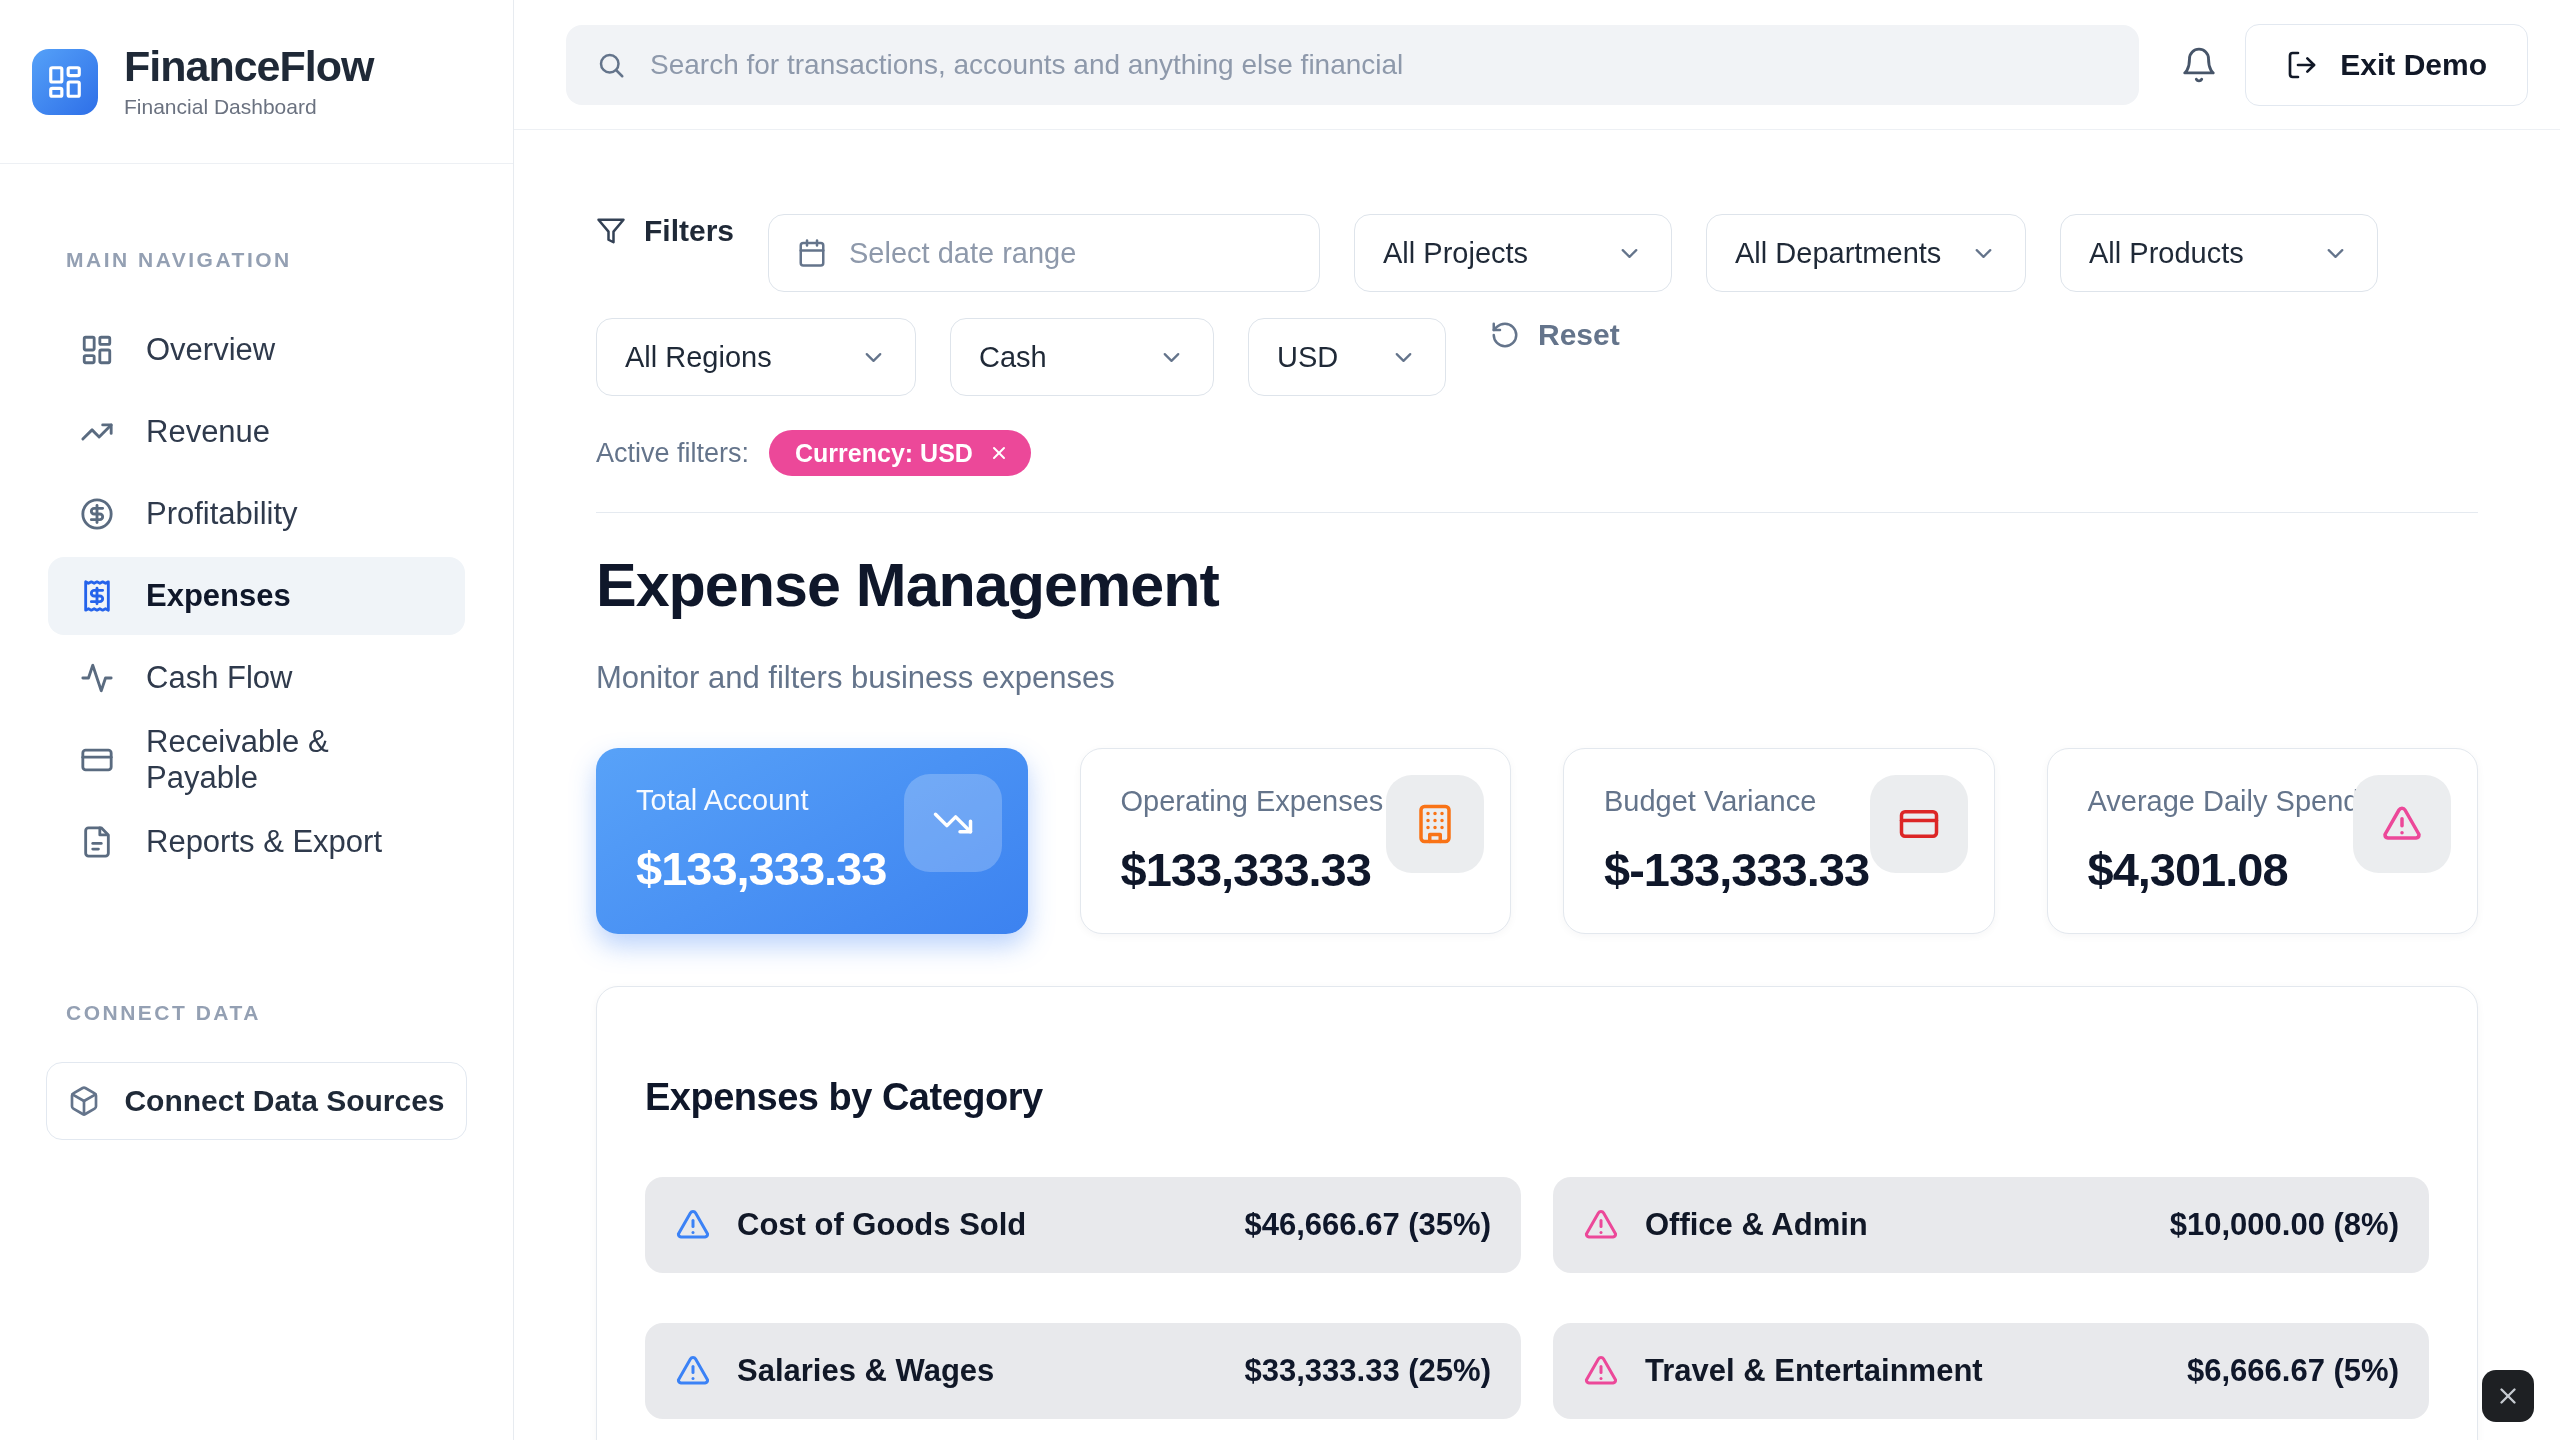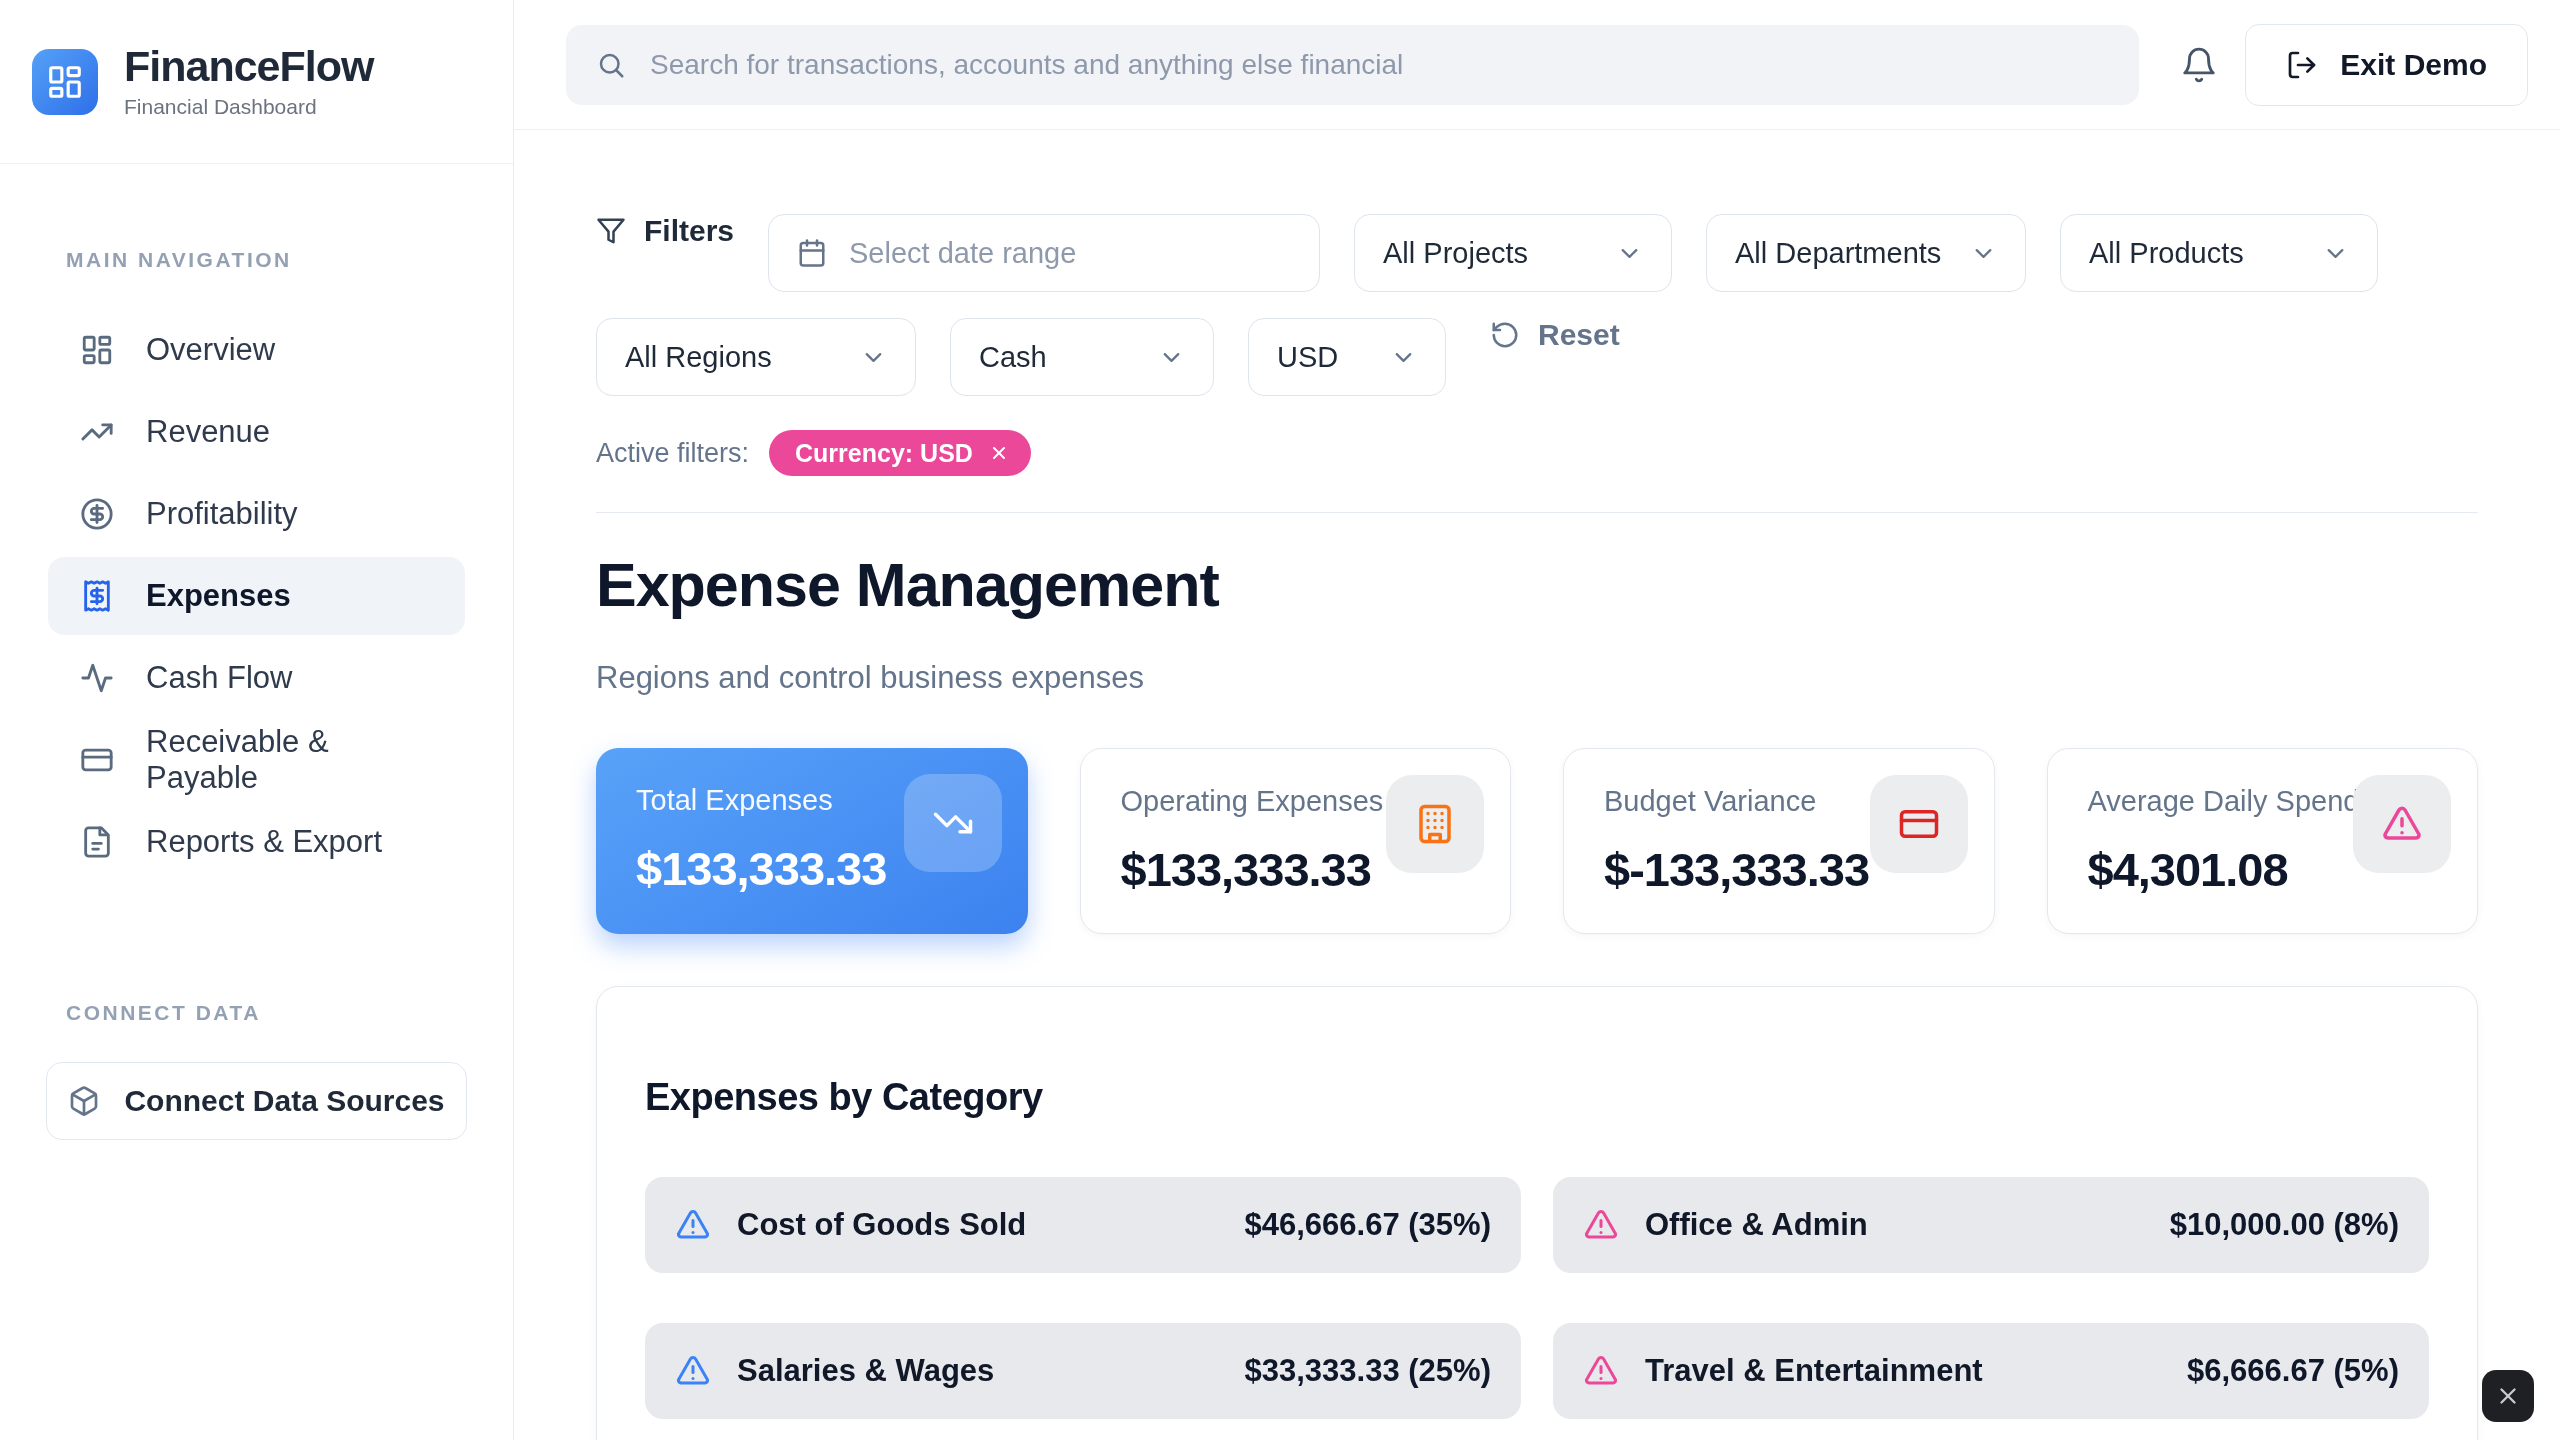--- a/index.html
+++ b/index.html
@@ -286,25 +286,25 @@
           <svg viewBox="0 0 24 24" fill="none" stroke="currentColor" stroke-width="2.4" stroke-linecap="round" stroke-linejoin="round">
               <path d="M18 6 6 18"></path>
               <path d="m6 6 12 12"></path>
             </svg>
         </span>
       </div>
 
       <hr class="divider">
 
       <h1 class="page-title">Expense Management</h1>
-      <div class="page-subtitle">Regions and control business expenses</div>
+      <div class="page-subtitle">Monitor and filters business expenses</div>
 
       <div class="stats-grid">
         <div class="stat-card primary">
-          <div class="stat-label">Total Expenses</div>
+          <div class="stat-label">Total Account</div>
           <div class="stat-value">$133,333.33</div>
           <div class="stat-iconbox">
             <svg viewBox="0 0 24 24" fill="none" stroke="currentColor" stroke-width="2" stroke-linecap="round" stroke-linejoin="round">
                 <polyline points="22 17 13.5 8.5 8.5 13.5 2 7"></polyline>
                 <polyline points="16 17 22 17 22 11"></polyline>
               </svg>
           </div>
         </div>
         <div class="stat-card">
           <div class="stat-label">Operating Expenses</div>

